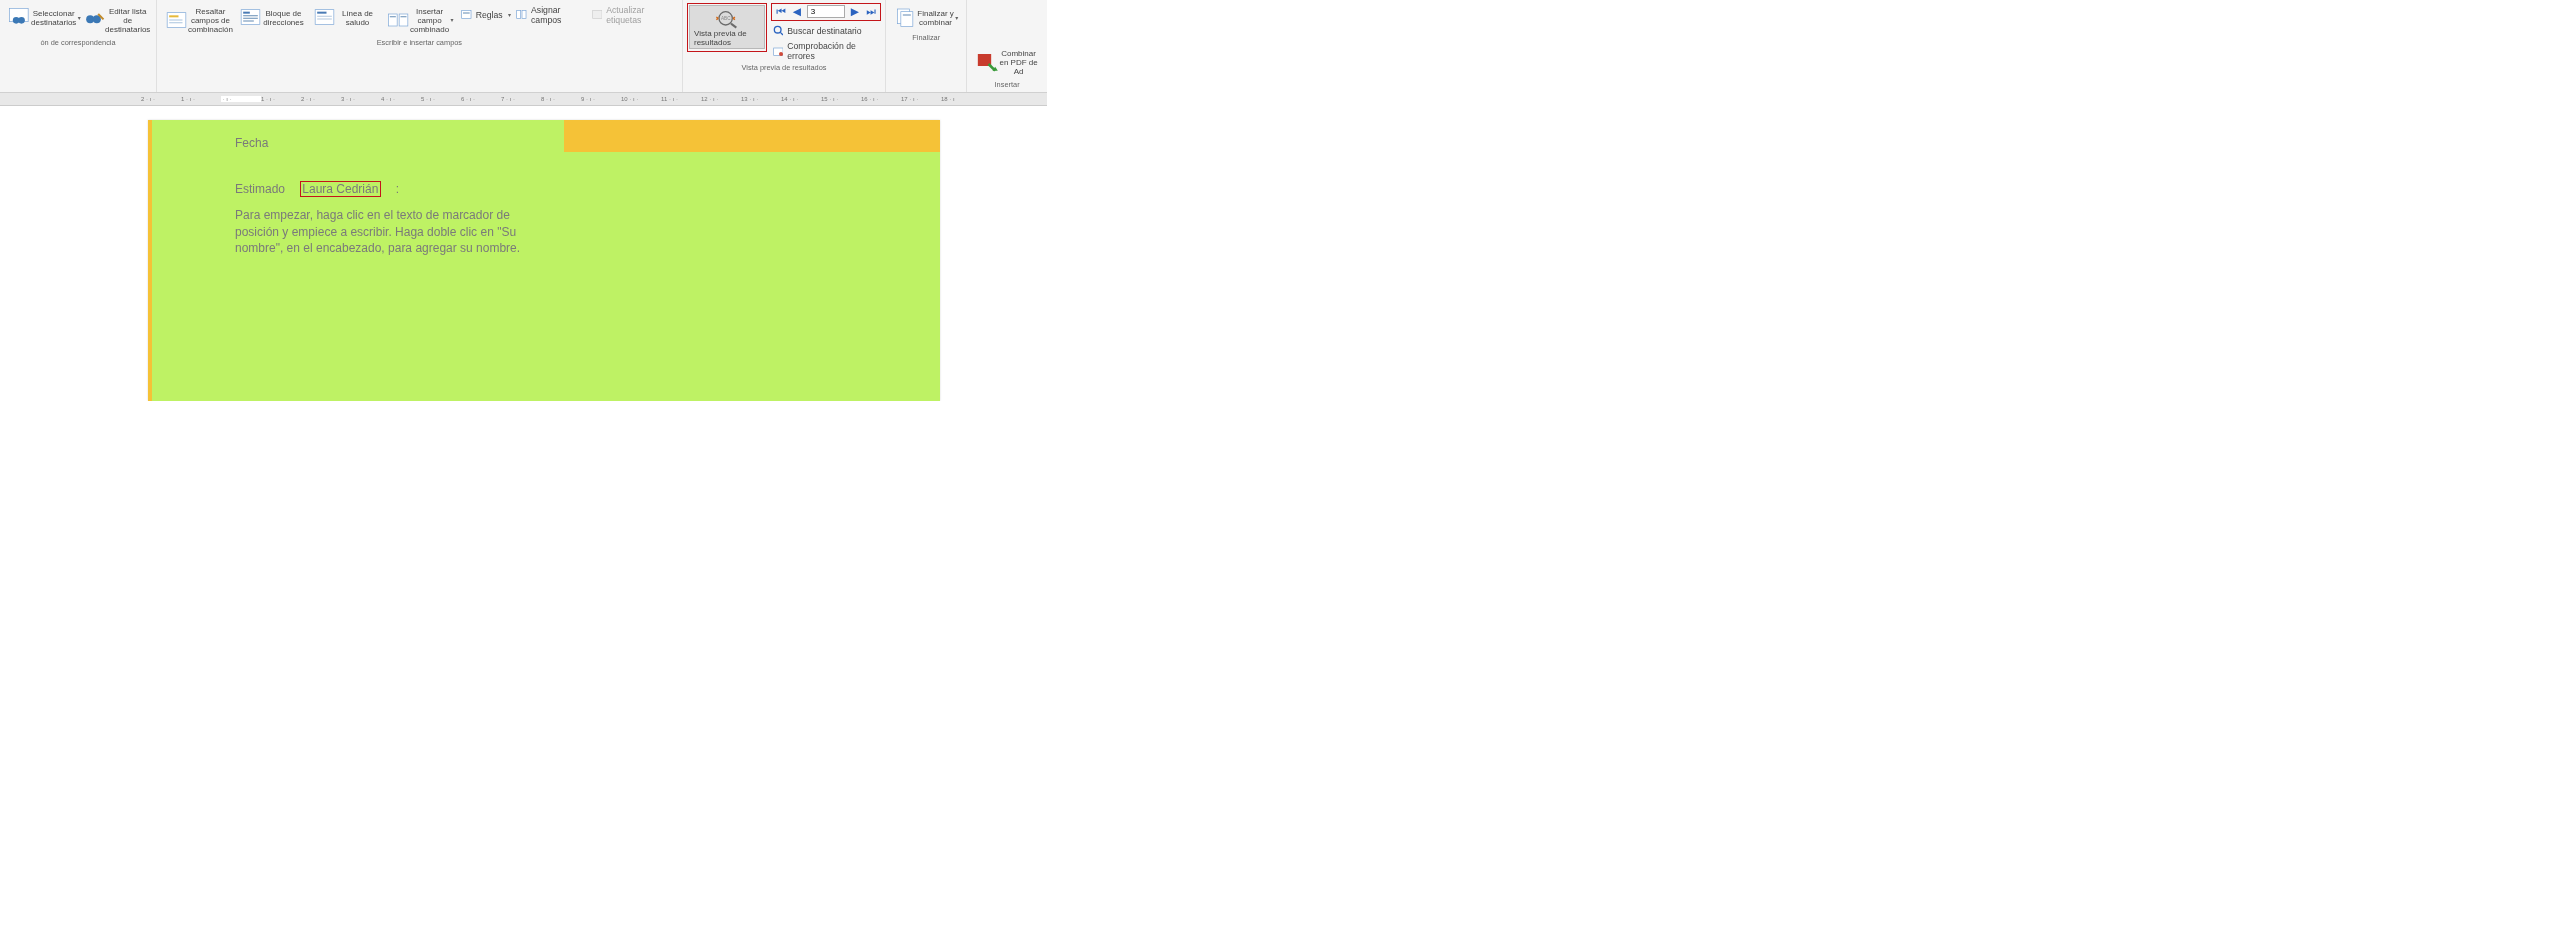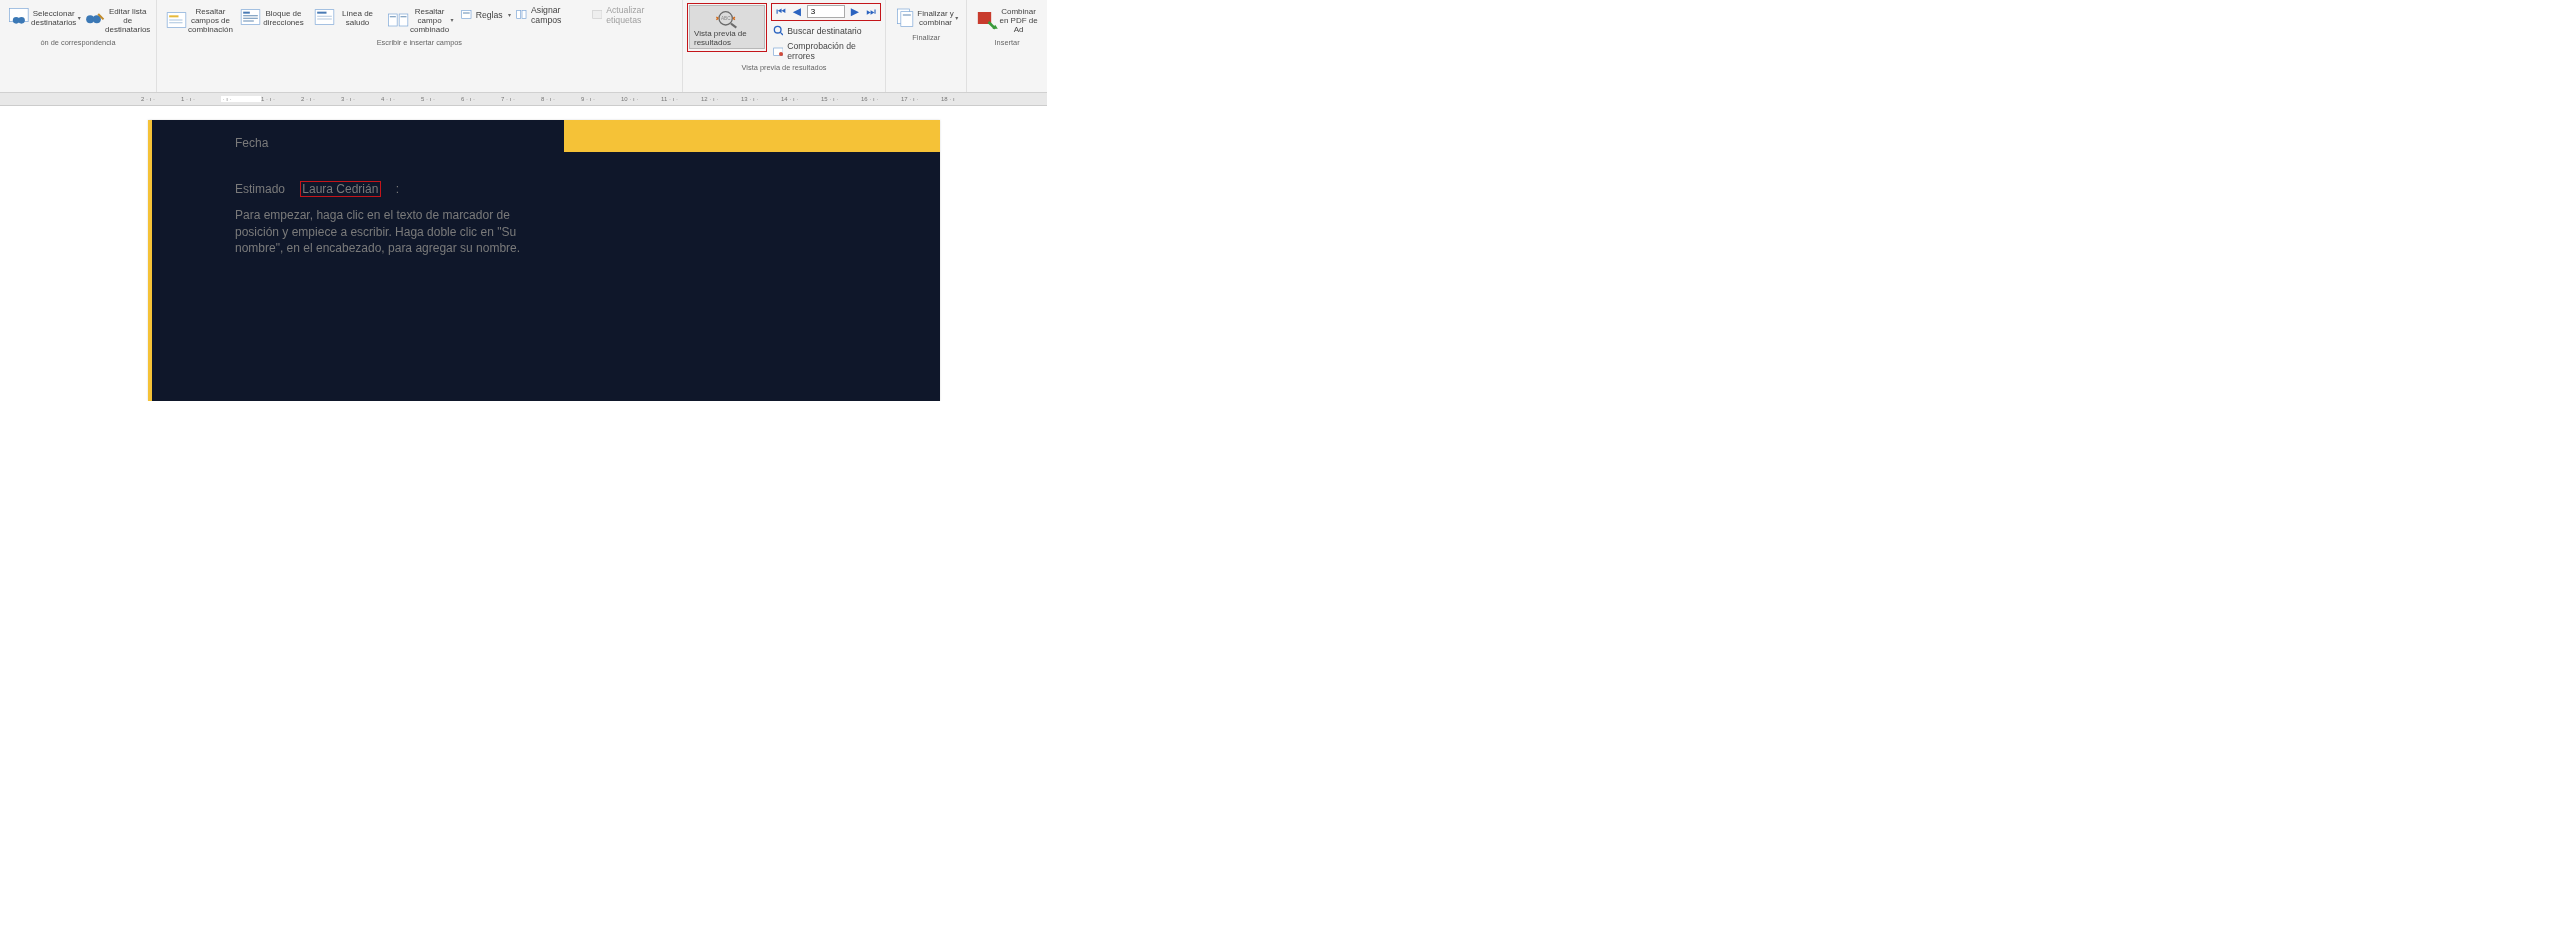--- a/index.html
+++ b/index.html
@@ -93,21 +93,21 @@
     display:flex;
     justify-content:flex-start;
     padding-left:148px;
     padding-top:13.4px;
     height:295px;
     position:relative;
   }
   .page {
     width:792px;
     display:flex;
-    background:#0f172a;
+    background:#bef264;
     box-shadow:0 0 2px rgba(0,0,0,.15);
     position:relative;
   }
   .yellow-bar {
     position:absolute;
     top:0;left:0;width:4px;height:100%;
     background:#f5c237;
   }
   .content-col {
     width:416px;
@@ -201,21 +201,21 @@
       </div>
       <div class="big-btn">
         <div class="icon-slot">
           <svg width="23" height="20" viewBox="0 0 34 30">
               <rect x="2" y="6" width="13" height="18" fill="#fff" stroke="#7aa4d6"></rect>
               <rect x="18" y="6" width="13" height="18" fill="#fff" stroke="#7aa4d6"></rect>
               <rect x="4" y="9" width="9" height="2" fill="#8aa8c6"></rect>
               <rect x="20" y="9" width="9" height="2" fill="#8aa8c6"></rect>
             </svg>
         </div>
-        <span class="label">Resaltar campo combinado</span>
+        <span class="label">Insertar campo combinado</span>
         <span class="dd-caret">▾</span>
       </div>
       <div class="small-btns">
         <div class="small-btn">
           <span>
               <svg width="10.7" height="10.7" viewBox="0 0 16 16">
                 <rect x="1" y="2" width="14" height="12" fill="#fff" stroke="#7aa4d6"></rect>
                 <rect x="3" y="5" width="10" height="2" fill="#8aa8c6"></rect>
               </svg>
             </span>
@@ -301,21 +301,21 @@
               <rect x="13" y="11" width="12" height="2" fill="#8aa8c6"></rect>
             </svg>
         </div>
         <span class="label">Finalizar y combinar</span>
         <span class="dd-caret">▾</span>
       </div>
     </div>
     <div class="ribbon-group-label">Finalizar</div>
   </div>
 
-  <div class="ribbon-group" style="border-right:none;">
+  <div class="ribbon-group" style="border-right:none;justify-content:flex-end;">
     <div class="ribbon-group-row">
       <div class="big-btn">
         <div class="icon-slot">
           <svg width="23" height="20" viewBox="0 0 34 30">
               <rect x="4" y="3" width="20" height="18" fill="#c83b2d"></rect>
               <path d="M20 18 L30 28" stroke="#3a9a3a" stroke-width="4"></path>
               <polygon points="26,28 34,28 30,22" fill="#3a9a3a"></polygon>
             </svg>
         </div>
         <span class="label">Combinar en PDF de Ad</span>

